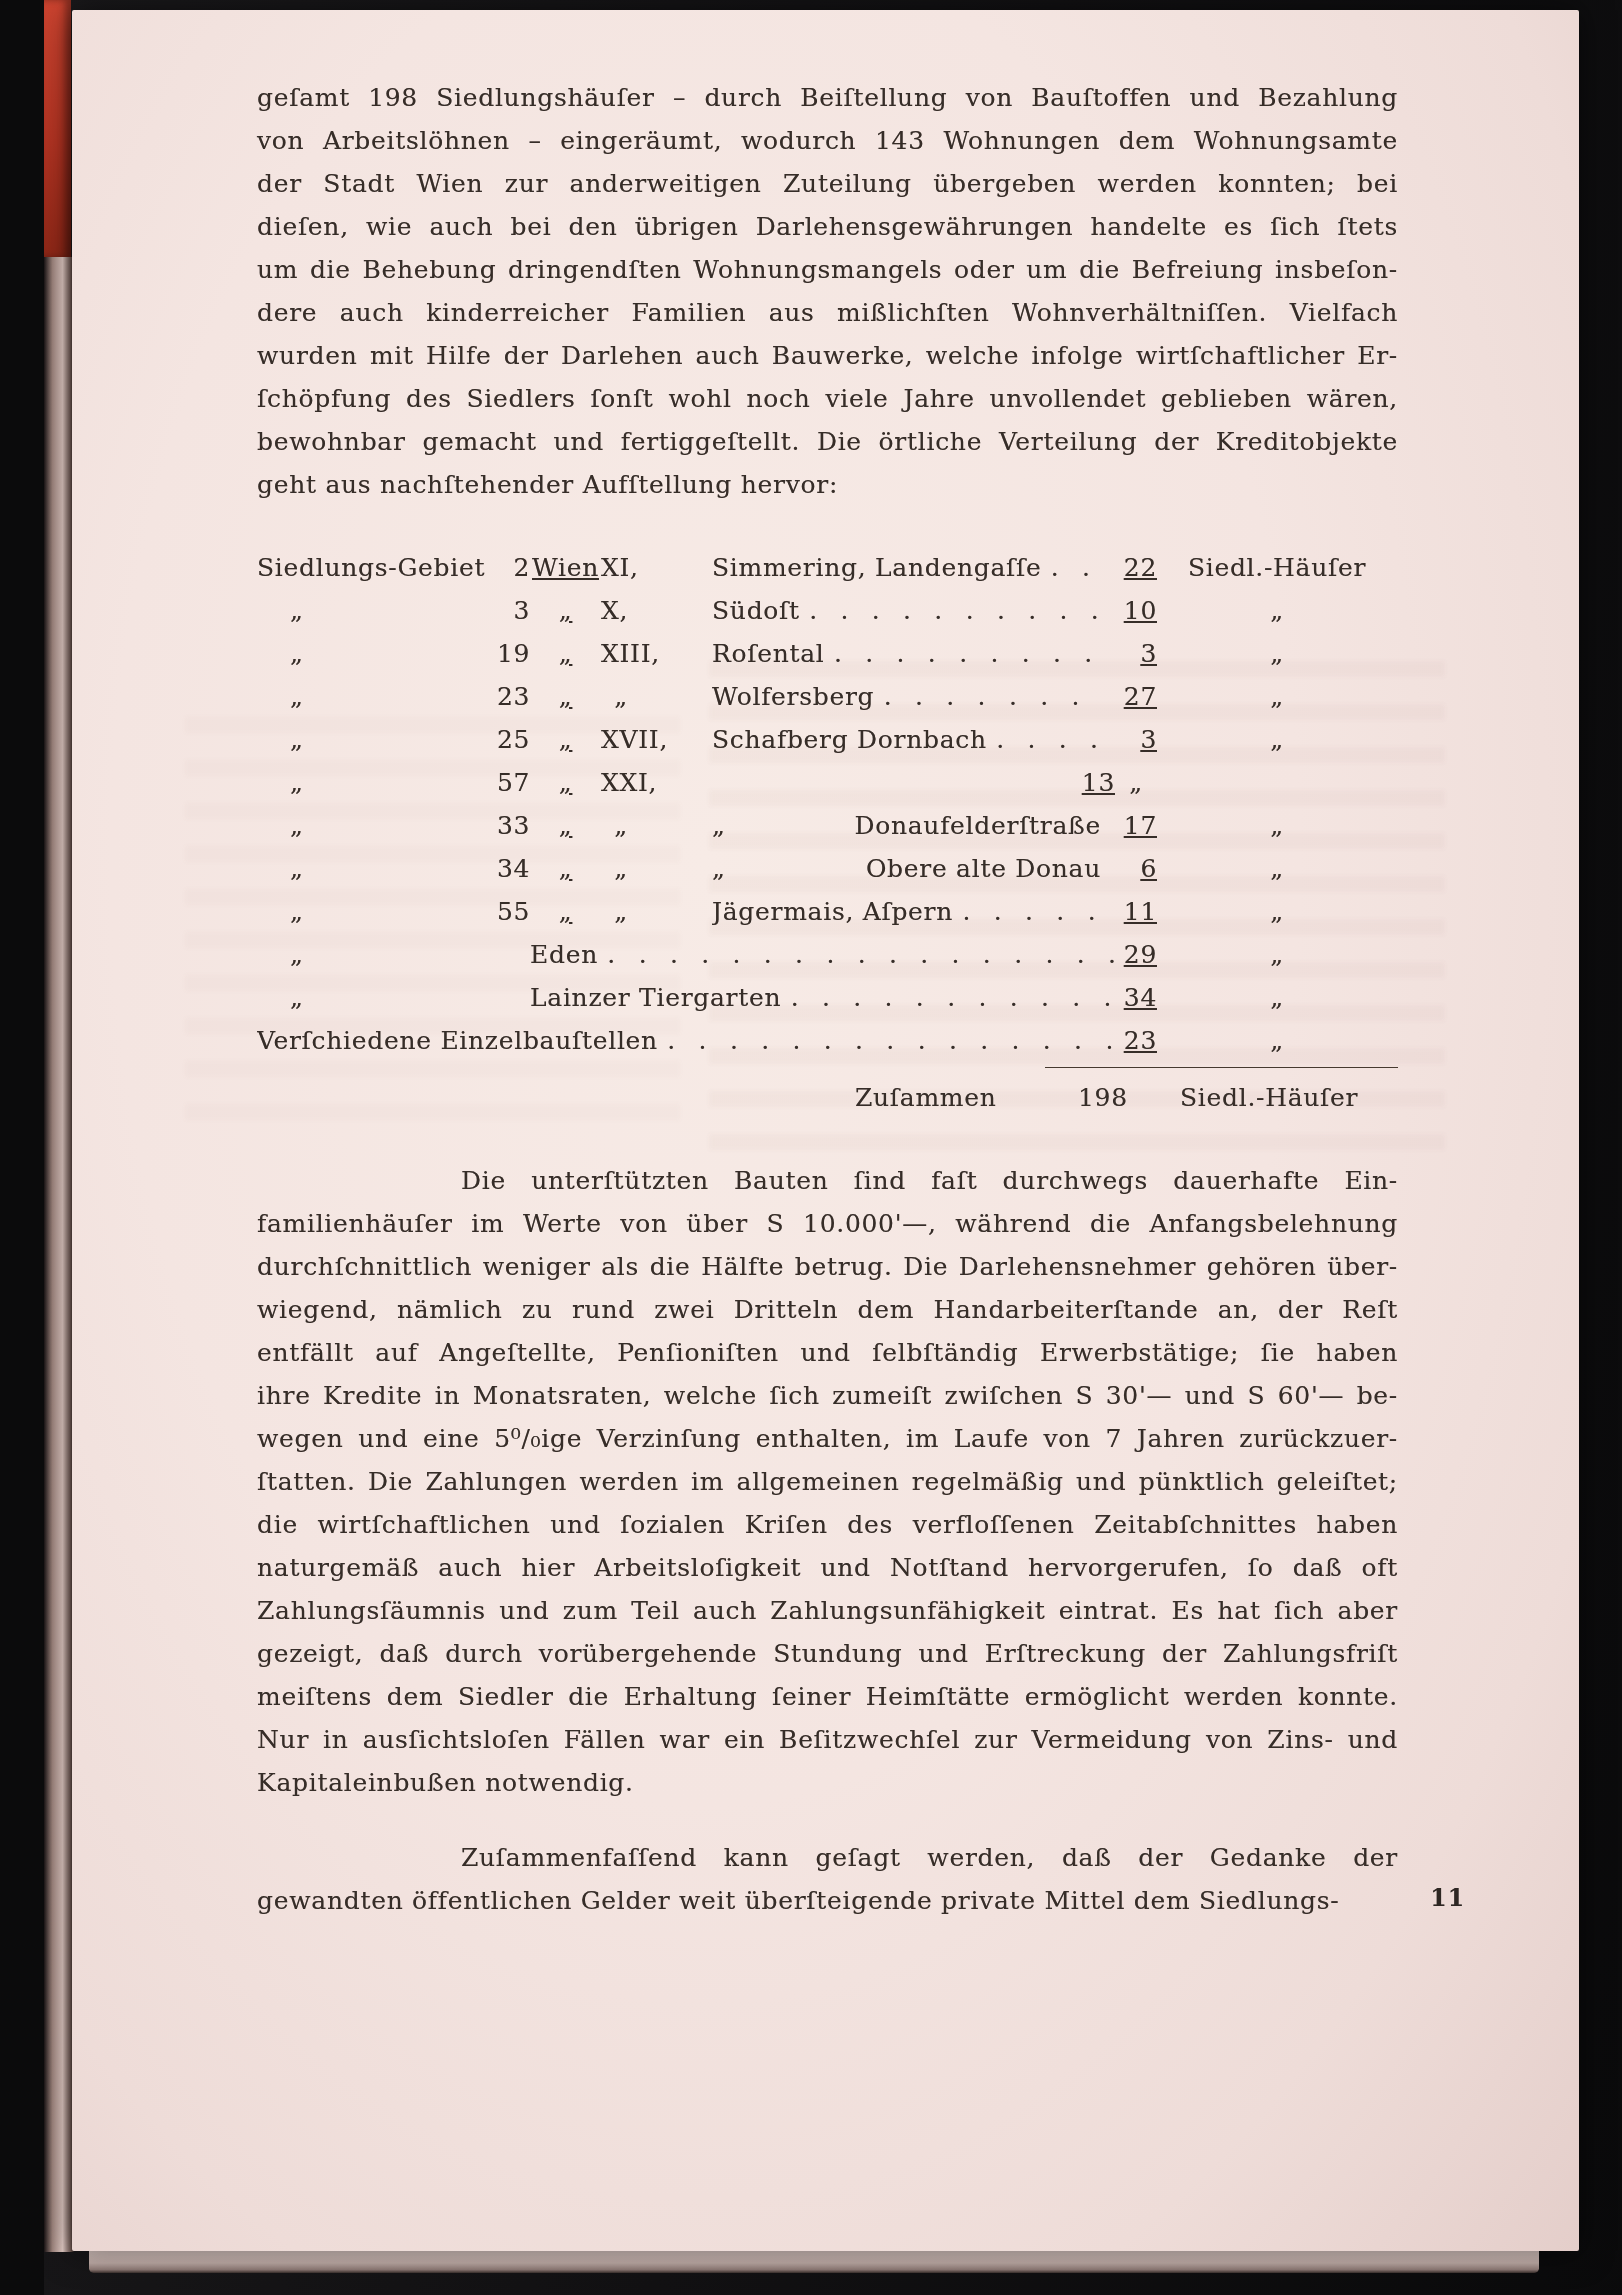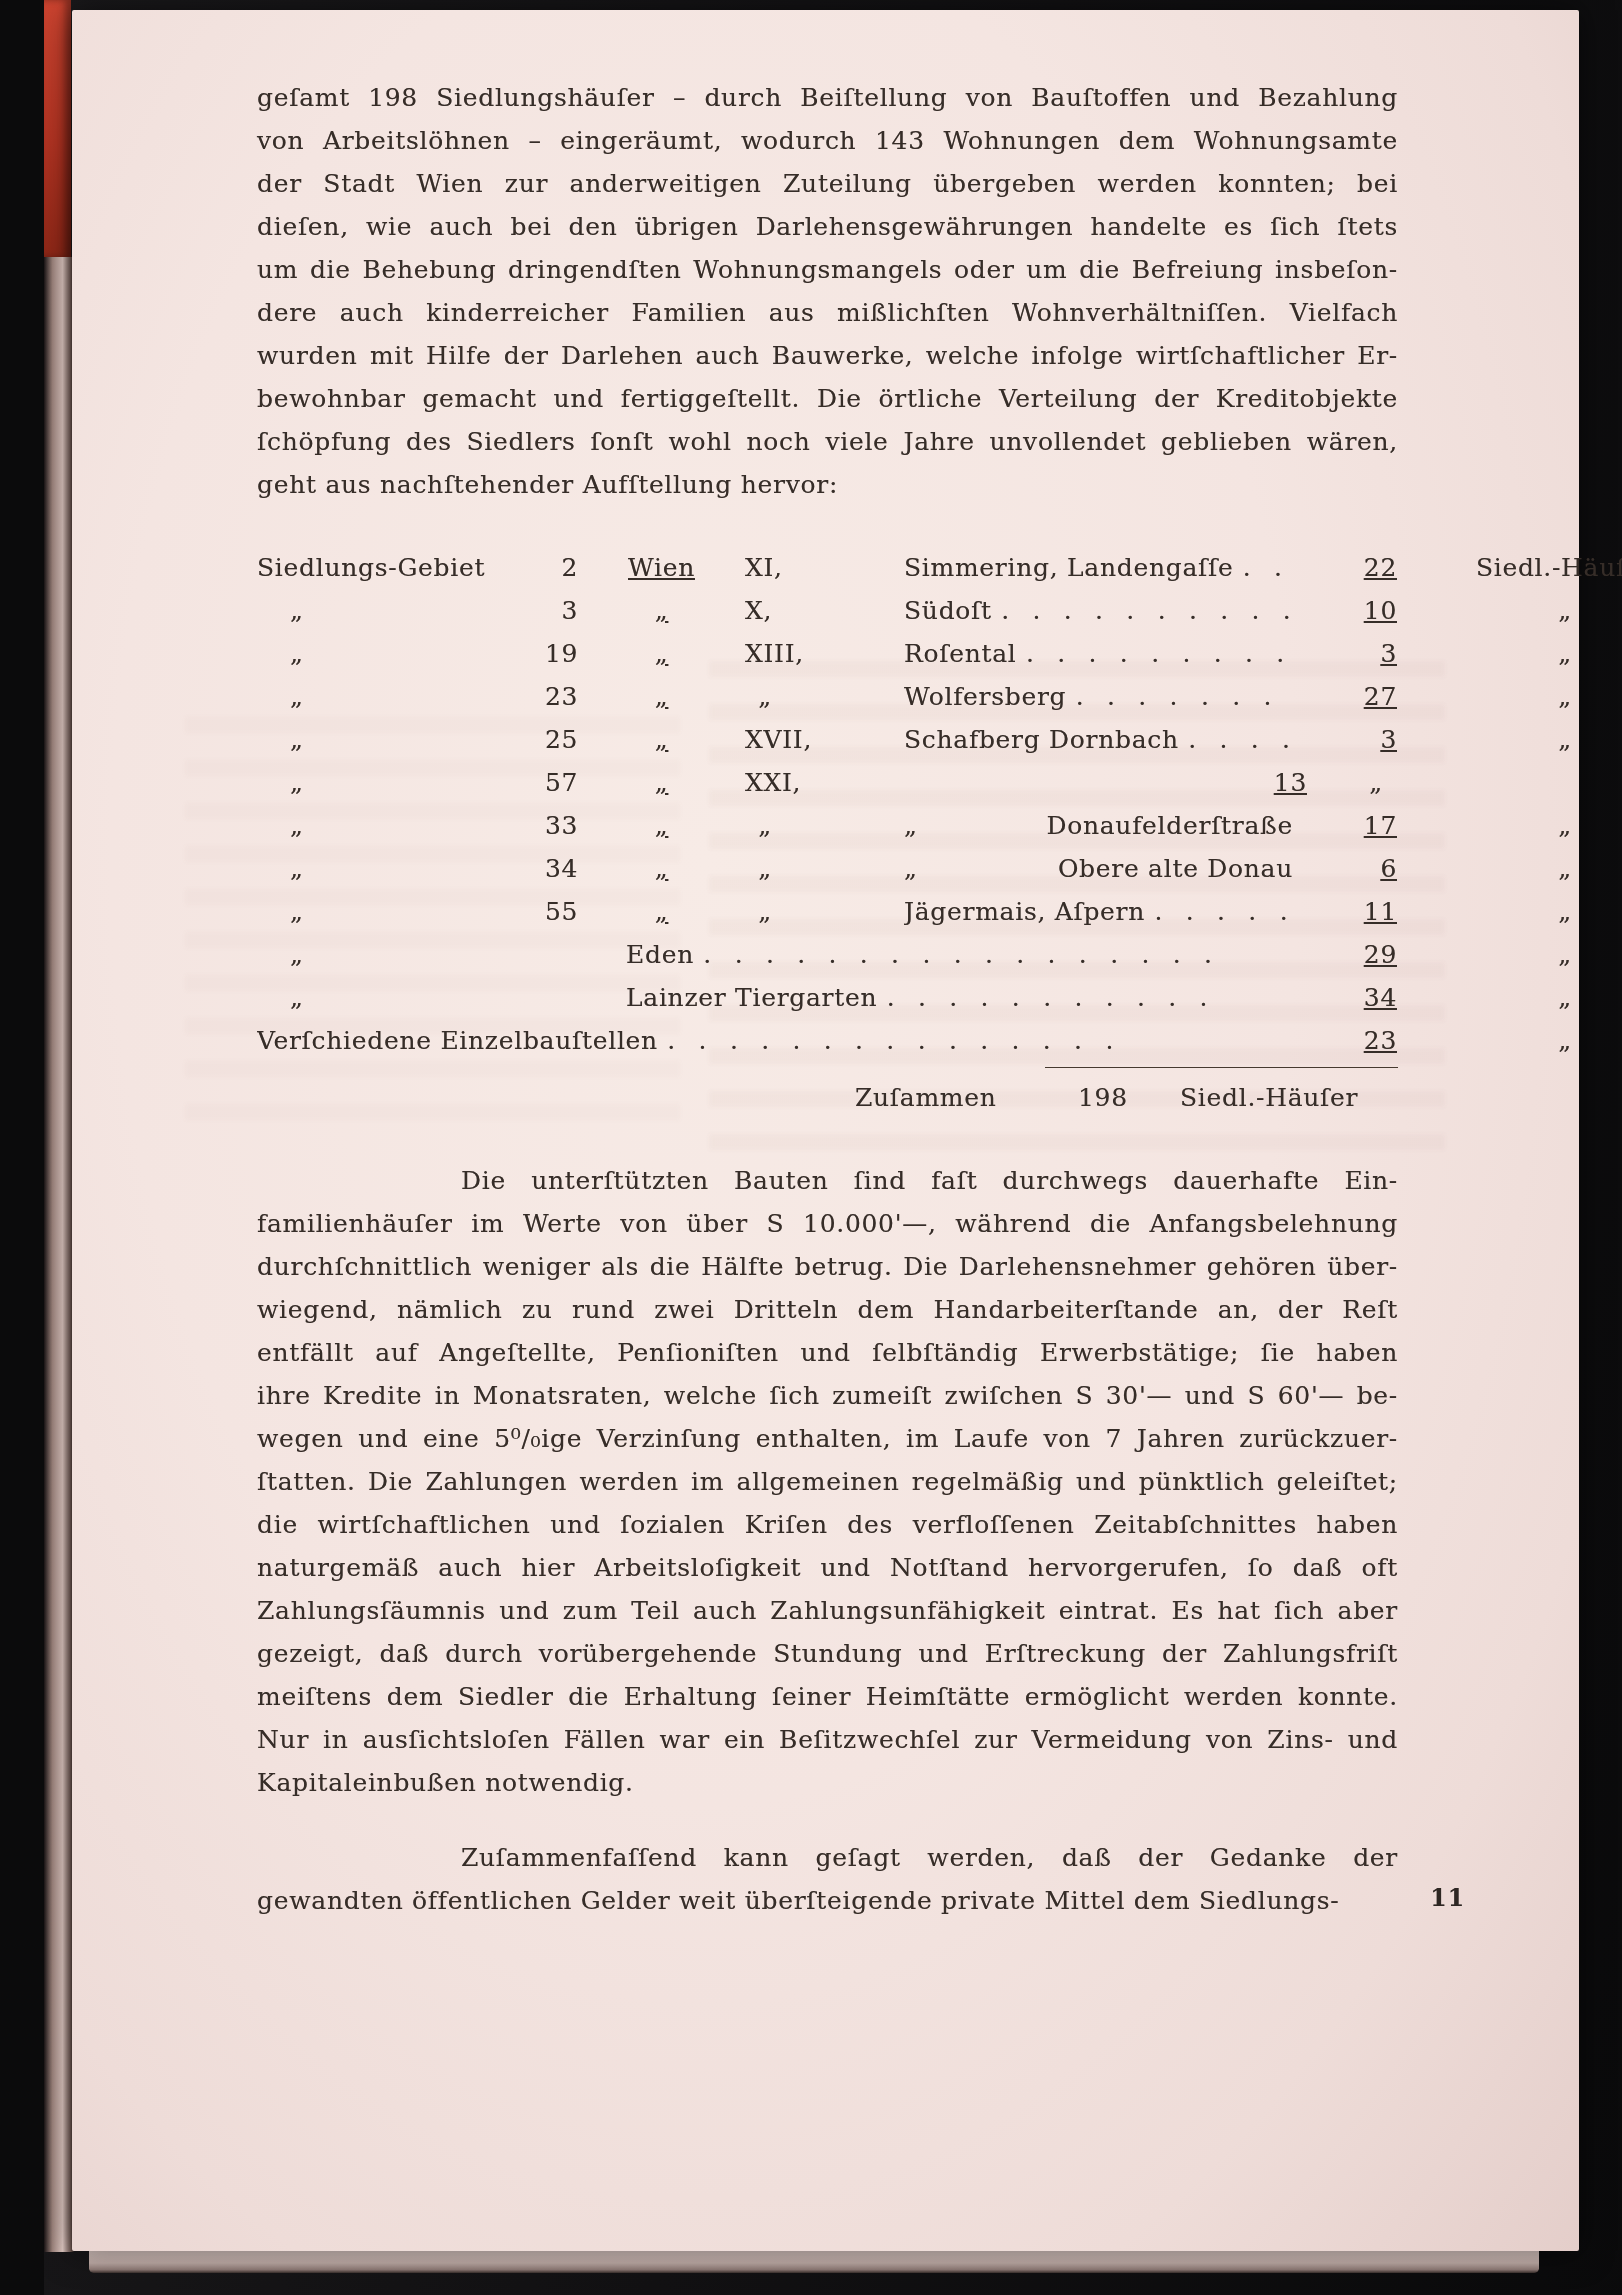--- a/index.html
+++ b/index.html
@@ -41,21 +41,21 @@
   .textblock {
     position:absolute; left:185px; top:66px; width:1141px;
     color:#362d28; font-size:25px; line-height:43px; letter-spacing:0.7px;
   }
   .para { text-shadow:0 0 0.5px rgba(54,45,40,.45); }
   .tline { text-align:justify; text-align-last:justify; }
   .tline.last { text-align-last:left; }
   .para.indent .tline:first-child { text-indent:204px; }
 
   .table { margin-top:40px; text-shadow:0 0 0.5px rgba(54,45,40,.45); }
-  .trow { display:grid; grid-template-columns:240px 33px 71px 111px 403px 42px 240px;gap:48px; }
+  .trow { display:grid; grid-template-columns:240px 33px 71px 111px 403px 42px 240px; }
   .cell { min-height:43px; }
   .c1.q { padding-left:33px; }
   .c2 { text-align:right; }
   .c3 { text-align:center;text-decoration:underline; }
   .c4.q { padding-left:13.2px; }
   .c5, .spancell-3, .spancell-1 { white-space:nowrap; overflow:hidden; }
   .c5.split { display:flex; justify-content:space-between; padding-right:14px; }
   .dots { padding-left:9.4px; word-spacing:14px; }
   .c6 { text-align:right;text-decoration:underline; }
   .c7 { text-align:center; }
@@ -95,22 +95,22 @@
     <div class="textblock">
 
       <div class="para">
           <div class="tline">geſamt 198 Siedlungshäuſer – durch Beiſtellung von Bauſtoffen und Bezahlung</div>
           <div class="tline">von Arbeitslöhnen – eingeräumt, wodurch 143 Wohnungen dem Wohnungsamte</div>
           <div class="tline">der Stadt Wien zur anderweitigen Zuteilung übergeben werden konnten; bei</div>
           <div class="tline">dieſen, wie auch bei den übrigen Darlehensgewährungen handelte es ſich ſtets</div>
           <div class="tline">um die Behebung dringendſten Wohnungsmangels oder um die Befreiung insbeſon-</div>
           <div class="tline">dere auch kinderreicher Familien aus mißlichſten Wohnverhältniſſen. Vielfach</div>
           <div class="tline">wurden mit Hilfe der Darlehen auch Bauwerke, welche infolge wirtſchaftlicher Er-</div>
+          <div class="tline">ſchöpfung des Siedlers ſonſt wohl noch viele Jahre unvollendet geblieben wären,</div>
           <div class="tline">bewohnbar gemacht und fertiggeſtellt. Die örtliche Verteilung der Kreditobjekte</div>
-          <div class="tline">ſchöpfung des Siedlers ſonſt wohl noch viele Jahre unvollendet geblieben wären,</div>
           <div class="tline last">geht aus nachſtehender Aufſtellung hervor:</div>
         </div>
 
       <div class="table">
 
         <div class="trow">
           <div class="cell c1">Siedlungs-Gebiet</div>
           <div class="cell c2">2</div>
           <div class="cell c3">Wien</div>
           <div class="cell c4">XI,</div>

